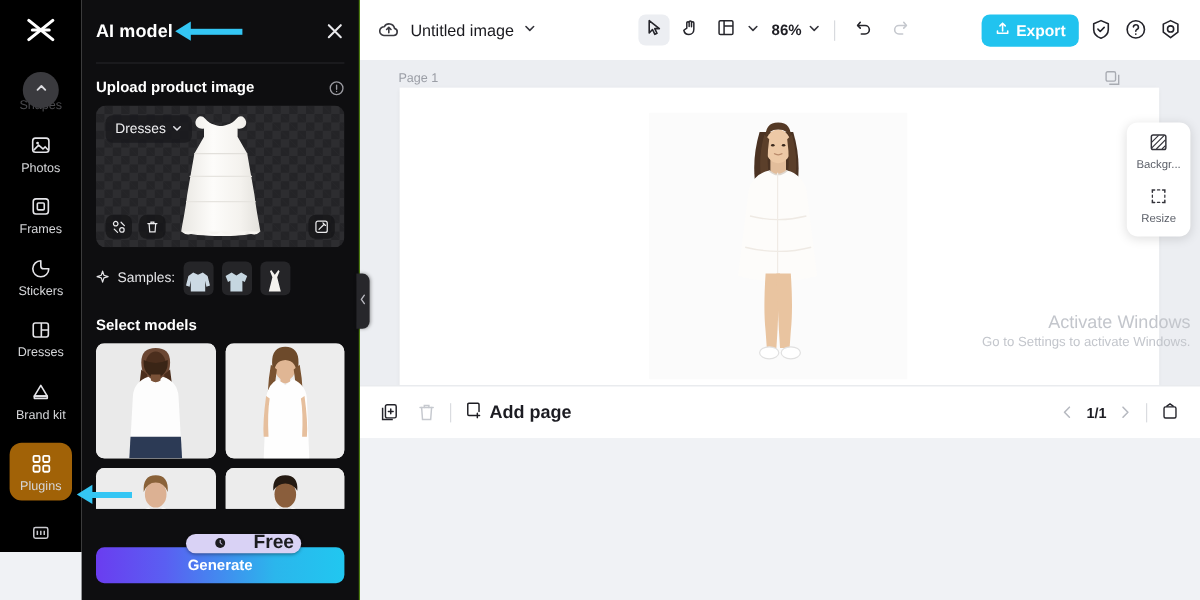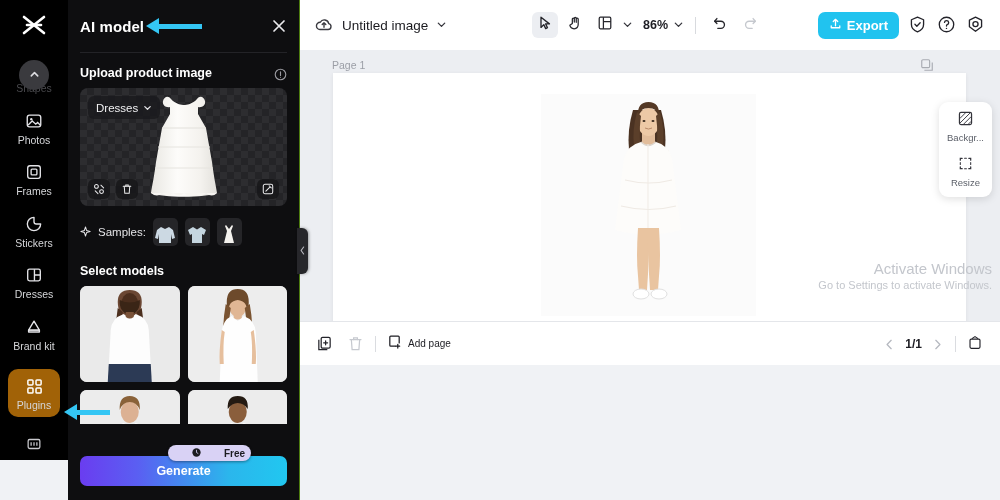--- a/index.html
+++ b/index.html
@@ -101,21 +101,21 @@
     height: 30px; border-radius: 7px; width:100%;
     background: linear-gradient(90deg, #6a3df0 0%, #5a5ff2 28%, #2bb6ec 72%, #21c7f0 100%);
     color:#fff; font-size:12.5px; font-weight:bold; border:none; cursor:pointer;
     display:flex; align-items:center; justify-content:center;
   }
   .free-badge {
     position:absolute; right: 36px; top: -11px; height:16px; padding: 0 6px 0 4px;
     background: #d9d2f5; border-radius: 8px; display:flex; align-items:center; gap:3px;
     box-shadow: 0 1px 3px rgba(0,0,0,.4);
   }
-  .free-badge span { font-size:10px; font-weight:bold; color:#1c1c20;padding-left:20px; }
+  .free-badge span { font-size:16px; font-weight:bold; color:#1c1c20;padding-left:20px; }
 
   .collapse-handle {
     position:absolute; right:-9px; top: 228px; width: 11px; height: 46px;
     background:#27272b; border-radius: 0 6px 6px 0;
     display:flex; align-items:center; justify-content:center; cursor:pointer; z-index:7;
     box-shadow: 1px 0 3px rgba(0,0,0,.35);
   }
 
   
   .main { flex:1; height:365px; display:flex; flex-direction:column; background:#eceef2; position:relative; }
@@ -166,21 +166,21 @@
   .wm2 { font-size:11px; color:#c3c6cc; line-height: 15px; }
 
   .bottombar {
     height: 44px; flex: 0 0 44px; background:#fff; border-top:1px solid #e4e6ea;
     display:flex; align-items:center; padding: 0 16px; position:relative;
   }
   .bb-ico { width:17px; height:17px; color:#23232a; cursor:pointer; }
   .bb-ico.disabled { color:#c6c9cf; }
   .bb-div { width:1px; height:16px; background:#dadce0; margin: 0 11px; }
   .addpage { display:flex; align-items:center; gap:6px; cursor:pointer; }
-  .addpage-lbl { font-size:10px; font-weight:normal; color:#1c1c22; }
+  .addpage-lbl { font-size:15px; font-weight:bold; color:#1c1c22; }
   .bb-right { position:absolute; right:16px; display:flex; align-items:center; gap:9px; }
   .pg-chev { width:13px; height:13px; color:#b6b9c0; cursor:pointer; }
   .pg-num { font-size:12px; font-weight:bold; color:#1d1d23; }
 
   
   .arrow { position:absolute; z-index: 20; pointer-events:none; }
   .arrow .bar { position:absolute; background:#34c6f4; height:5px; top:6px; }
   .arrow .head {
     position:absolute; width:0; height:0; left:0; top:0;
     border-top: 8.5px solid transparent; border-bottom: 8.5px solid transparent;

